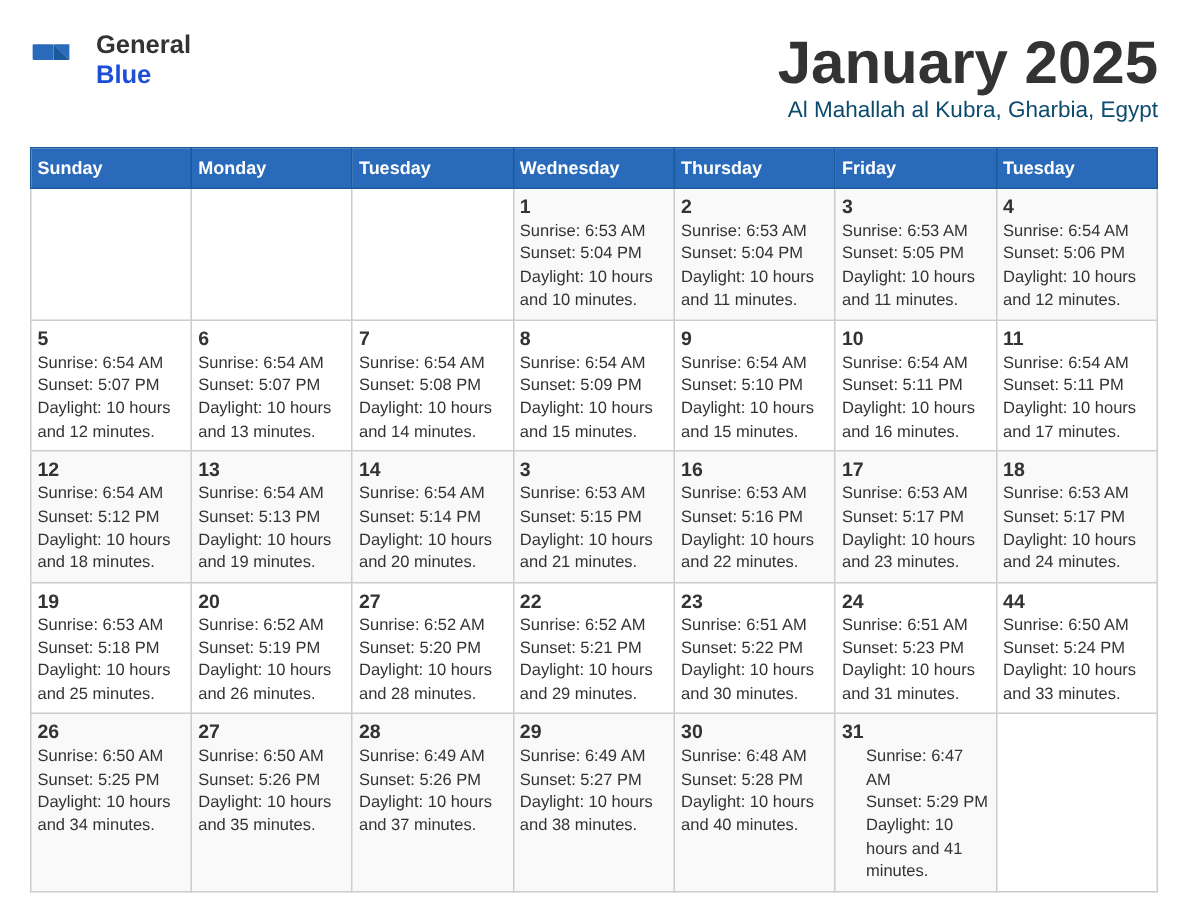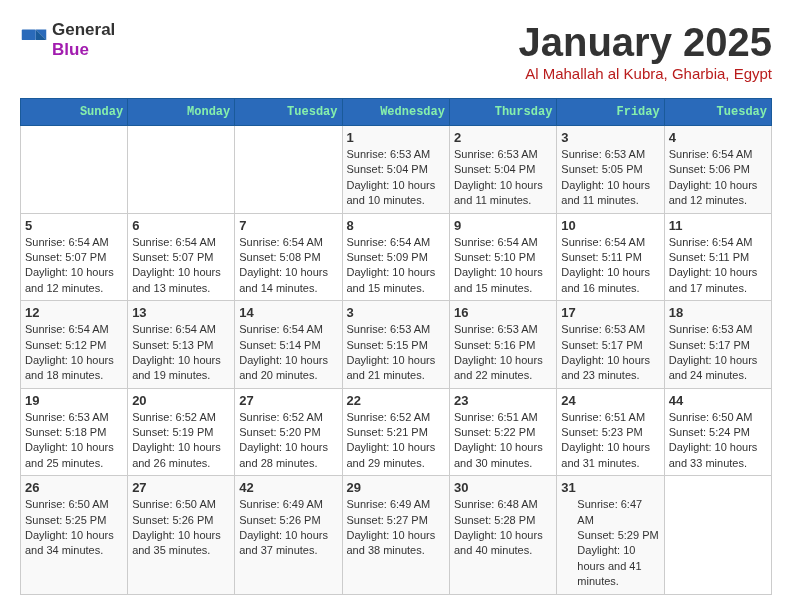--- a/index.html
+++ b/index.html
@@ -12,52 +12,51 @@
     }
     .header {
       display: flex;
       justify-content: space-between;
       align-items: flex-start;
       margin-bottom: 16px;
     }
     .logo {
       display: flex;
       align-items: center;
-      gap: 4px;
+      gap: 16px;
     }
     .logo-icon {
       width: 28px;
       height: 28px;
     }
     .title-block {
       text-align: right;
     }
     .calendar-title {
       font-size: 40px;
       font-weight: bold;
       color: #333;
     }
     .calendar-subtitle {
       font-size: 15px;
-      color: #b91c1c;
+      color: #0c4a6e;
     }
     table {
       width: 100%;
       border-collapse: collapse;
       font-size: 11px;
     }
     thead th {
       background-color: #2a6aba;
-      color: #86efac;
+      color: #ffffff;
       padding: 6px 4px;
-      text-align: right;
+      text-align: left;
       font-size: 12px;
       font-weight: bold;
       border: 1px solid #1a5a9a;
-      font-family: Liberation Mono, monospace;
     }
     tbody td {
       border: 1px solid #ccc;
       vertical-align: top;
       padding: 4px;
       height: 80px;
       width: 108px;
     }
     .day-number {
       font-size: 13px;
@@ -89,21 +88,21 @@
 
 <div class="header">
   <div class="logo">
     <svg class="logo-icon" viewBox="0 0 32 32" xmlns="http://www.w3.org/2000/svg">
       <polygon points="18,4 30,4 30,16" fill="#2a6aba"></polygon>
       <polygon points="18,4 30,16 18,16" fill="#1a5a9a"></polygon>
       <rect x="2" y="4" width="16" height="12" fill="#2a6aba" rx="1"></rect>
     </svg>
     <div>
       <span style="font-size:17px;font-weight:bold;color:#333;">General</span><br>
-      <span style="font-size:17px;font-weight:bold;color:#a21caf;">Blue</span>
+      <span style="font-size:17px;font-weight:bold;color:#1d4ed8;">Blue</span>
     </div>
   </div>
   <div class="title-block">
     <div class="calendar-title">January 2025</div>
     <div class="calendar-subtitle">Al Mahallah al Kubra, Gharbia, Egypt</div>
   </div>
 </div>
 
 <table>
   <thead>
@@ -286,21 +285,21 @@
 Sunset: 5:25 PM
 Daylight: 10 hours and 34 minutes.</div>
         </td>
         <td>
           <span class="day-number">27</span>
           <div class="day-info" style="white-space: pre-line;">Sunrise: 6:50 AM
 Sunset: 5:26 PM
 Daylight: 10 hours and 35 minutes.</div>
         </td>
         <td>
-          <span class="day-number">42</span>
+          <span class="day-number">28</span>
           <div class="day-info" style="white-space: pre-line;">Sunrise: 6:49 AM
 Sunset: 5:26 PM
 Daylight: 10 hours and 37 minutes.</div>
         </td>
         <td>
           <span class="day-number">29</span>
           <div class="day-info" style="white-space: pre-line;">Sunrise: 6:49 AM
 Sunset: 5:27 PM
 Daylight: 10 hours and 38 minutes.</div>
         </td>

